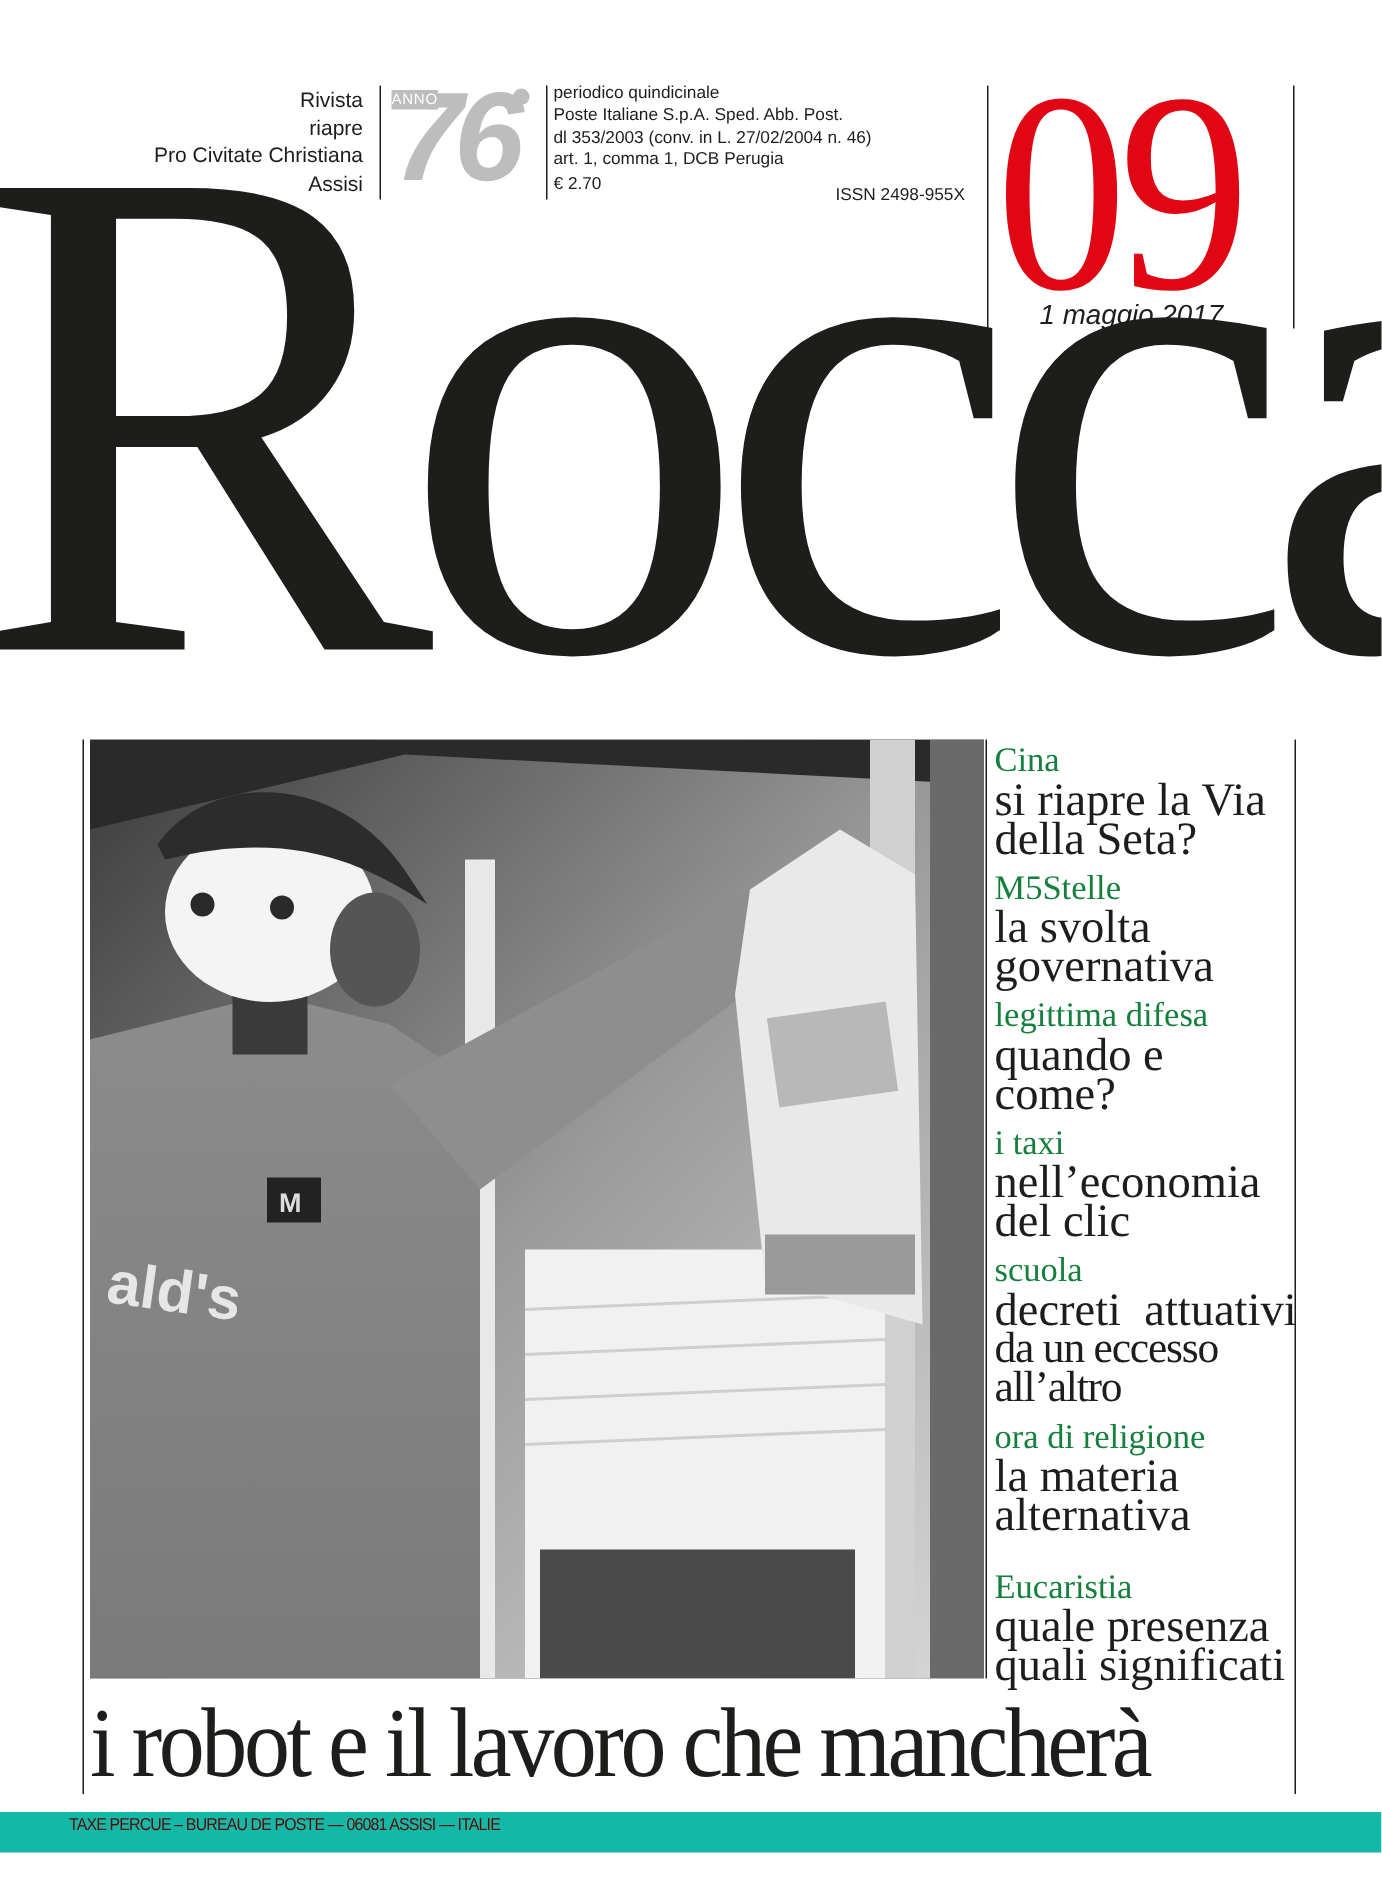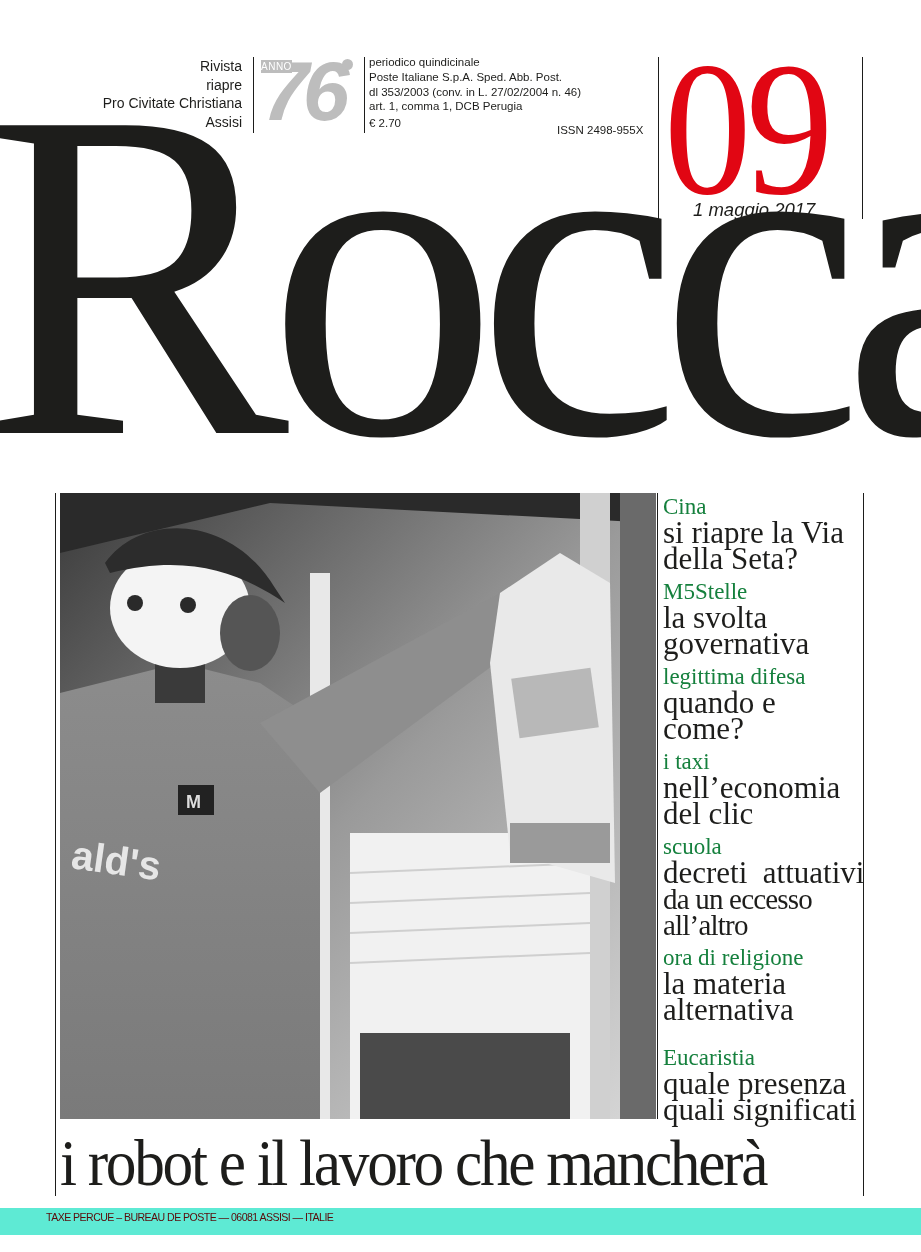--- a/index.html
+++ b/index.html
@@ -32,21 +32,21 @@
   
   .toc { left: 663px; top: 494px; width: 200px; font-family: "Liberation Serif", serif; }
   .toc-item { margin-bottom: 7px; }
   .toc-topic { color: #15803d; font-size: 23px; line-height: 26px; }
   .toc-desc { color: #1d1d1b; font-size: 31px; line-height: 26px; }
   .toc-item.gap { margin-top: 14px; }
   .toc-desc.tight { letter-spacing: -0.8px; font-size: 29px; }
 
   .headline { left: 60px; top: 1128px; width: 805px; font-family: "Liberation Serif", serif; font-size: 66px; line-height: 70px; letter-spacing: -2.5px; white-space: nowrap; transform: scaleX(0.93); transform-origin: left top; }
 
-  .footer-bar { left: 0; top: 1208px; width: 921px; height: 27px; background: #5eead4; }
+  .footer-bar { left: 0; top: 1208px; width: 921px; height: 27px; background: #14b8a6; }
   .footer-text { position: absolute; left: 46px; top: 3px; font-size: 11.5px; color: #5a0a0a; letter-spacing: -0.6px; transform: scaleX(0.92); transform-origin: left top; white-space: nowrap; }
 </style>
 </head>
 <body>
 
 <div class="abs publisher">
   <div>Rivista</div>
   <div>riapre</div>
   <div>Pro Civitate Christiana</div>
   <div>Assisi</div>

